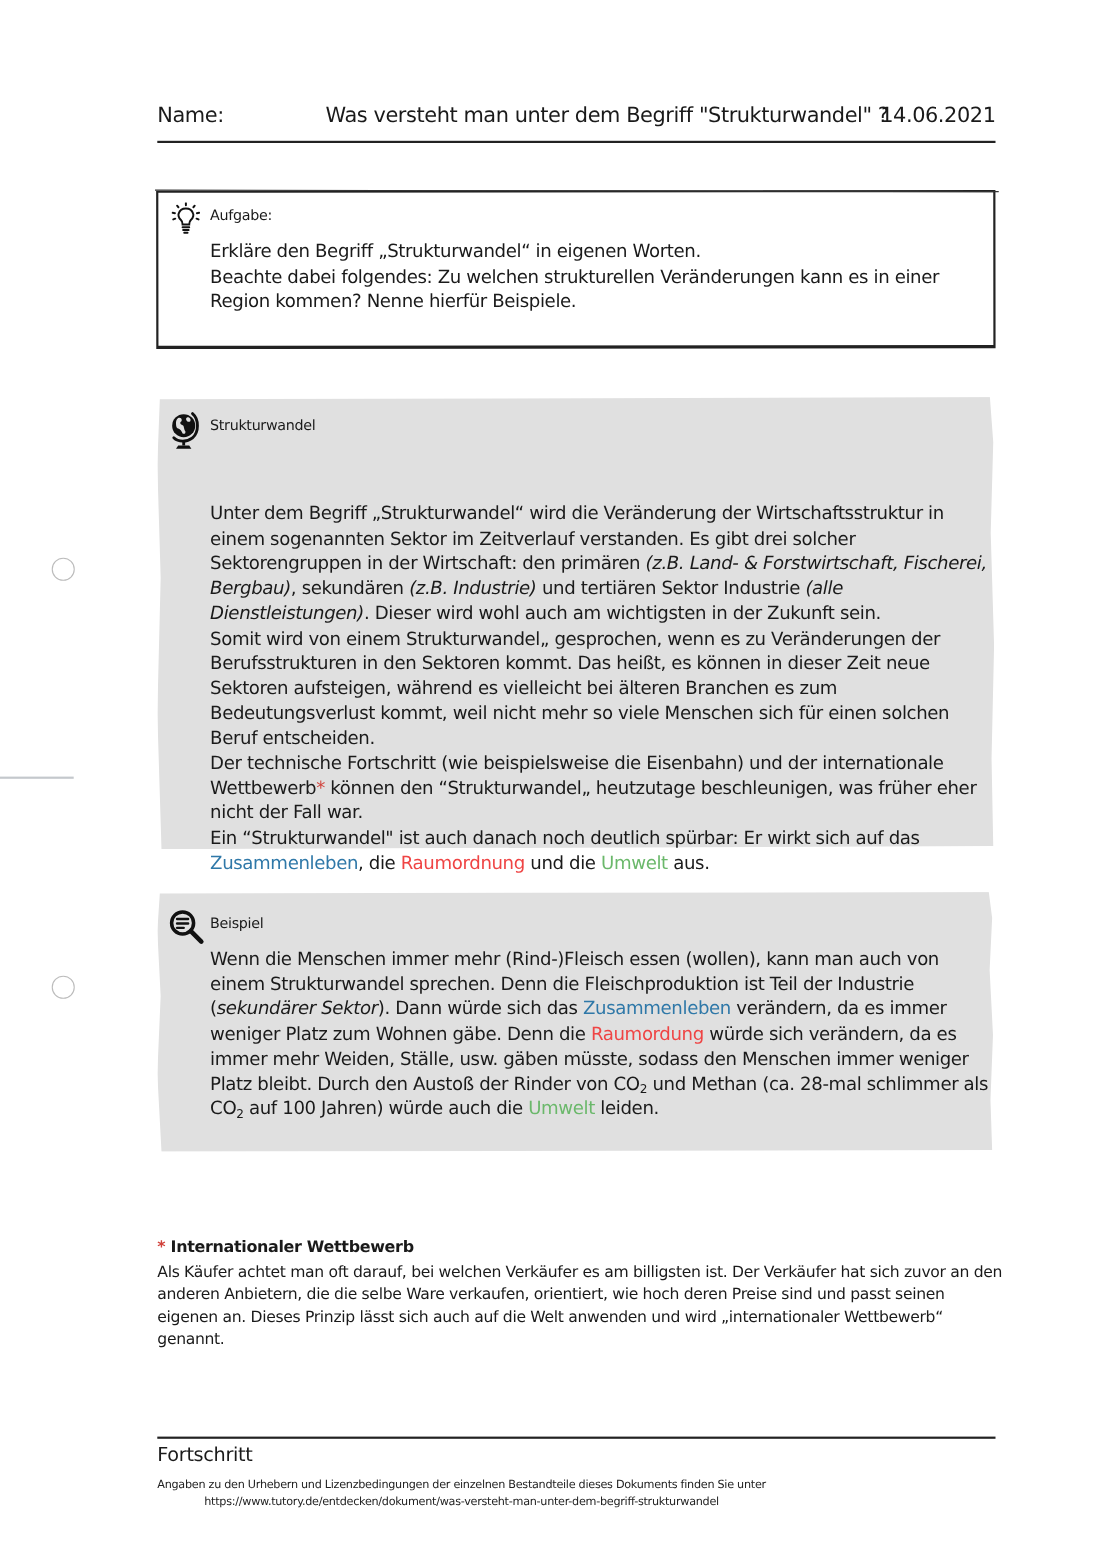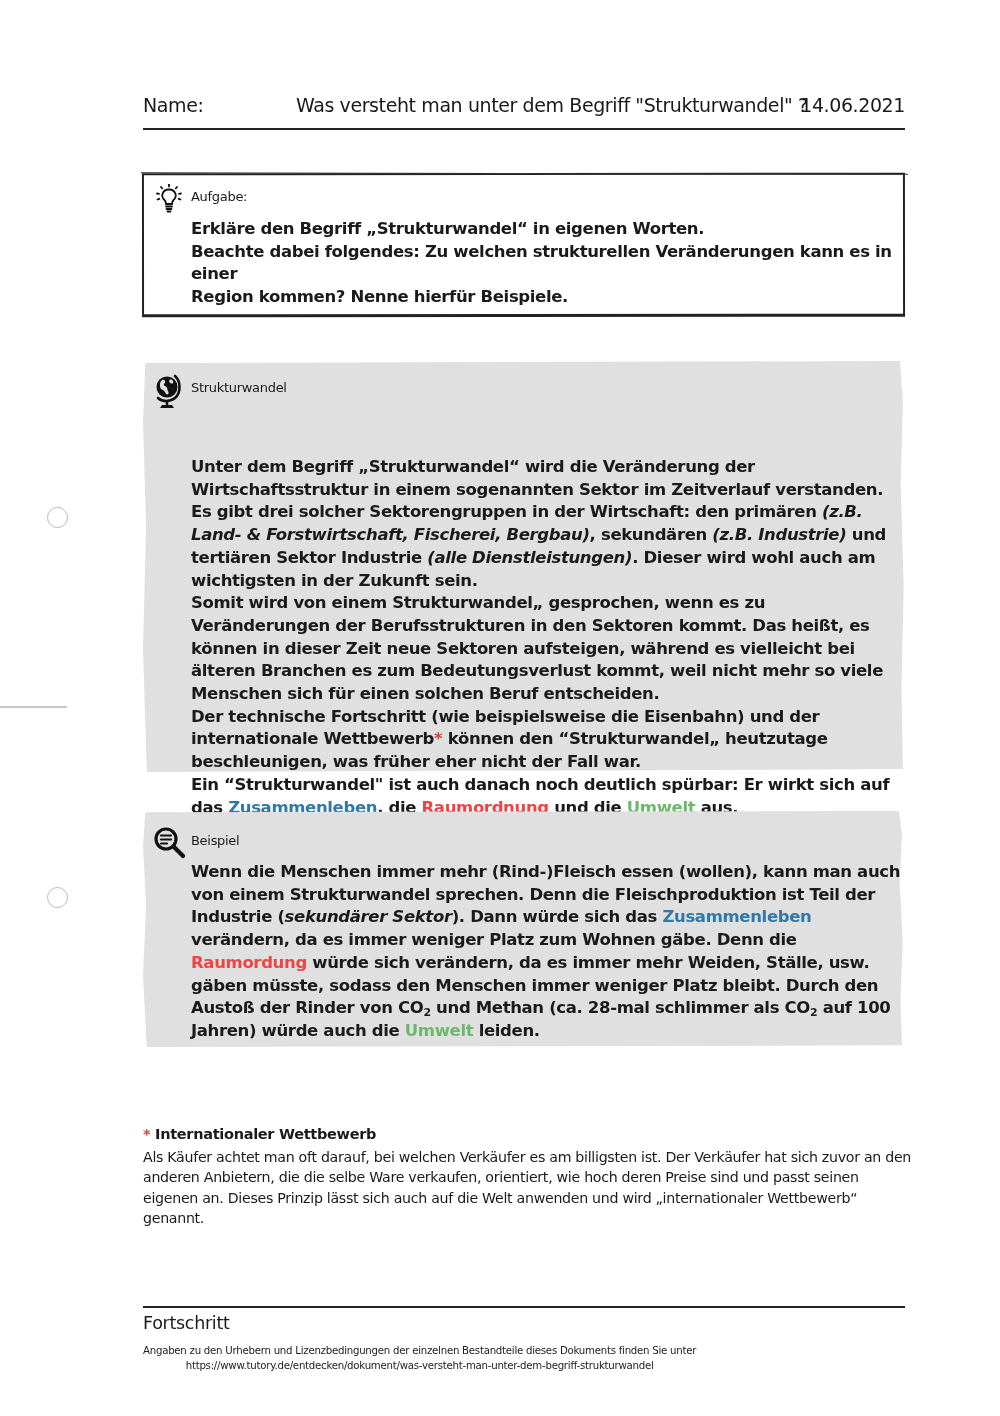--- a/index.html
+++ b/index.html
@@ -24,21 +24,21 @@
       box-sizing: border-box; transform: rotate(-0.05deg);
     }
     .task-box::after {
       content: ""; position: absolute; left: -3px; right: -5px; top: -2px; height: 1px; background: #333;
       transform: rotate(0.15deg);
     }
     .box-heading {
       position: absolute; left: 191px; font-weight: normal; font-size: 13px; letter-spacing: -0.3px;
     }
     .box-text {
-      position: absolute; left: 191px; width: 710px; font-size: 16.5px; line-height: 22.7px; letter-spacing: -0.35px; font-weight: bold;
+      position: absolute; left: 191px; width: 710px; font-size: 16.5px; line-height: 22.7px; letter-spacing: -0.35px;
     }
     .icon { position: absolute; width: 28px; height: 30px; }
 
     .gray-box {
       position: absolute; background: #e0e0e0;
       clip-path: polygon(0.3% 0.5%, 99.2% 0%, 99.6% 10%, 99.3% 30%, 99.7% 55%, 99.4% 80%, 99.6% 99.3%, 0.5% 100%, 0% 70%, 0.4% 40%, 0% 15%);
     }
     .t-blue { color: #2f78a8; }
     .t-red { color: #ef4444; }
     .t-green { color: #6bb86b; }

